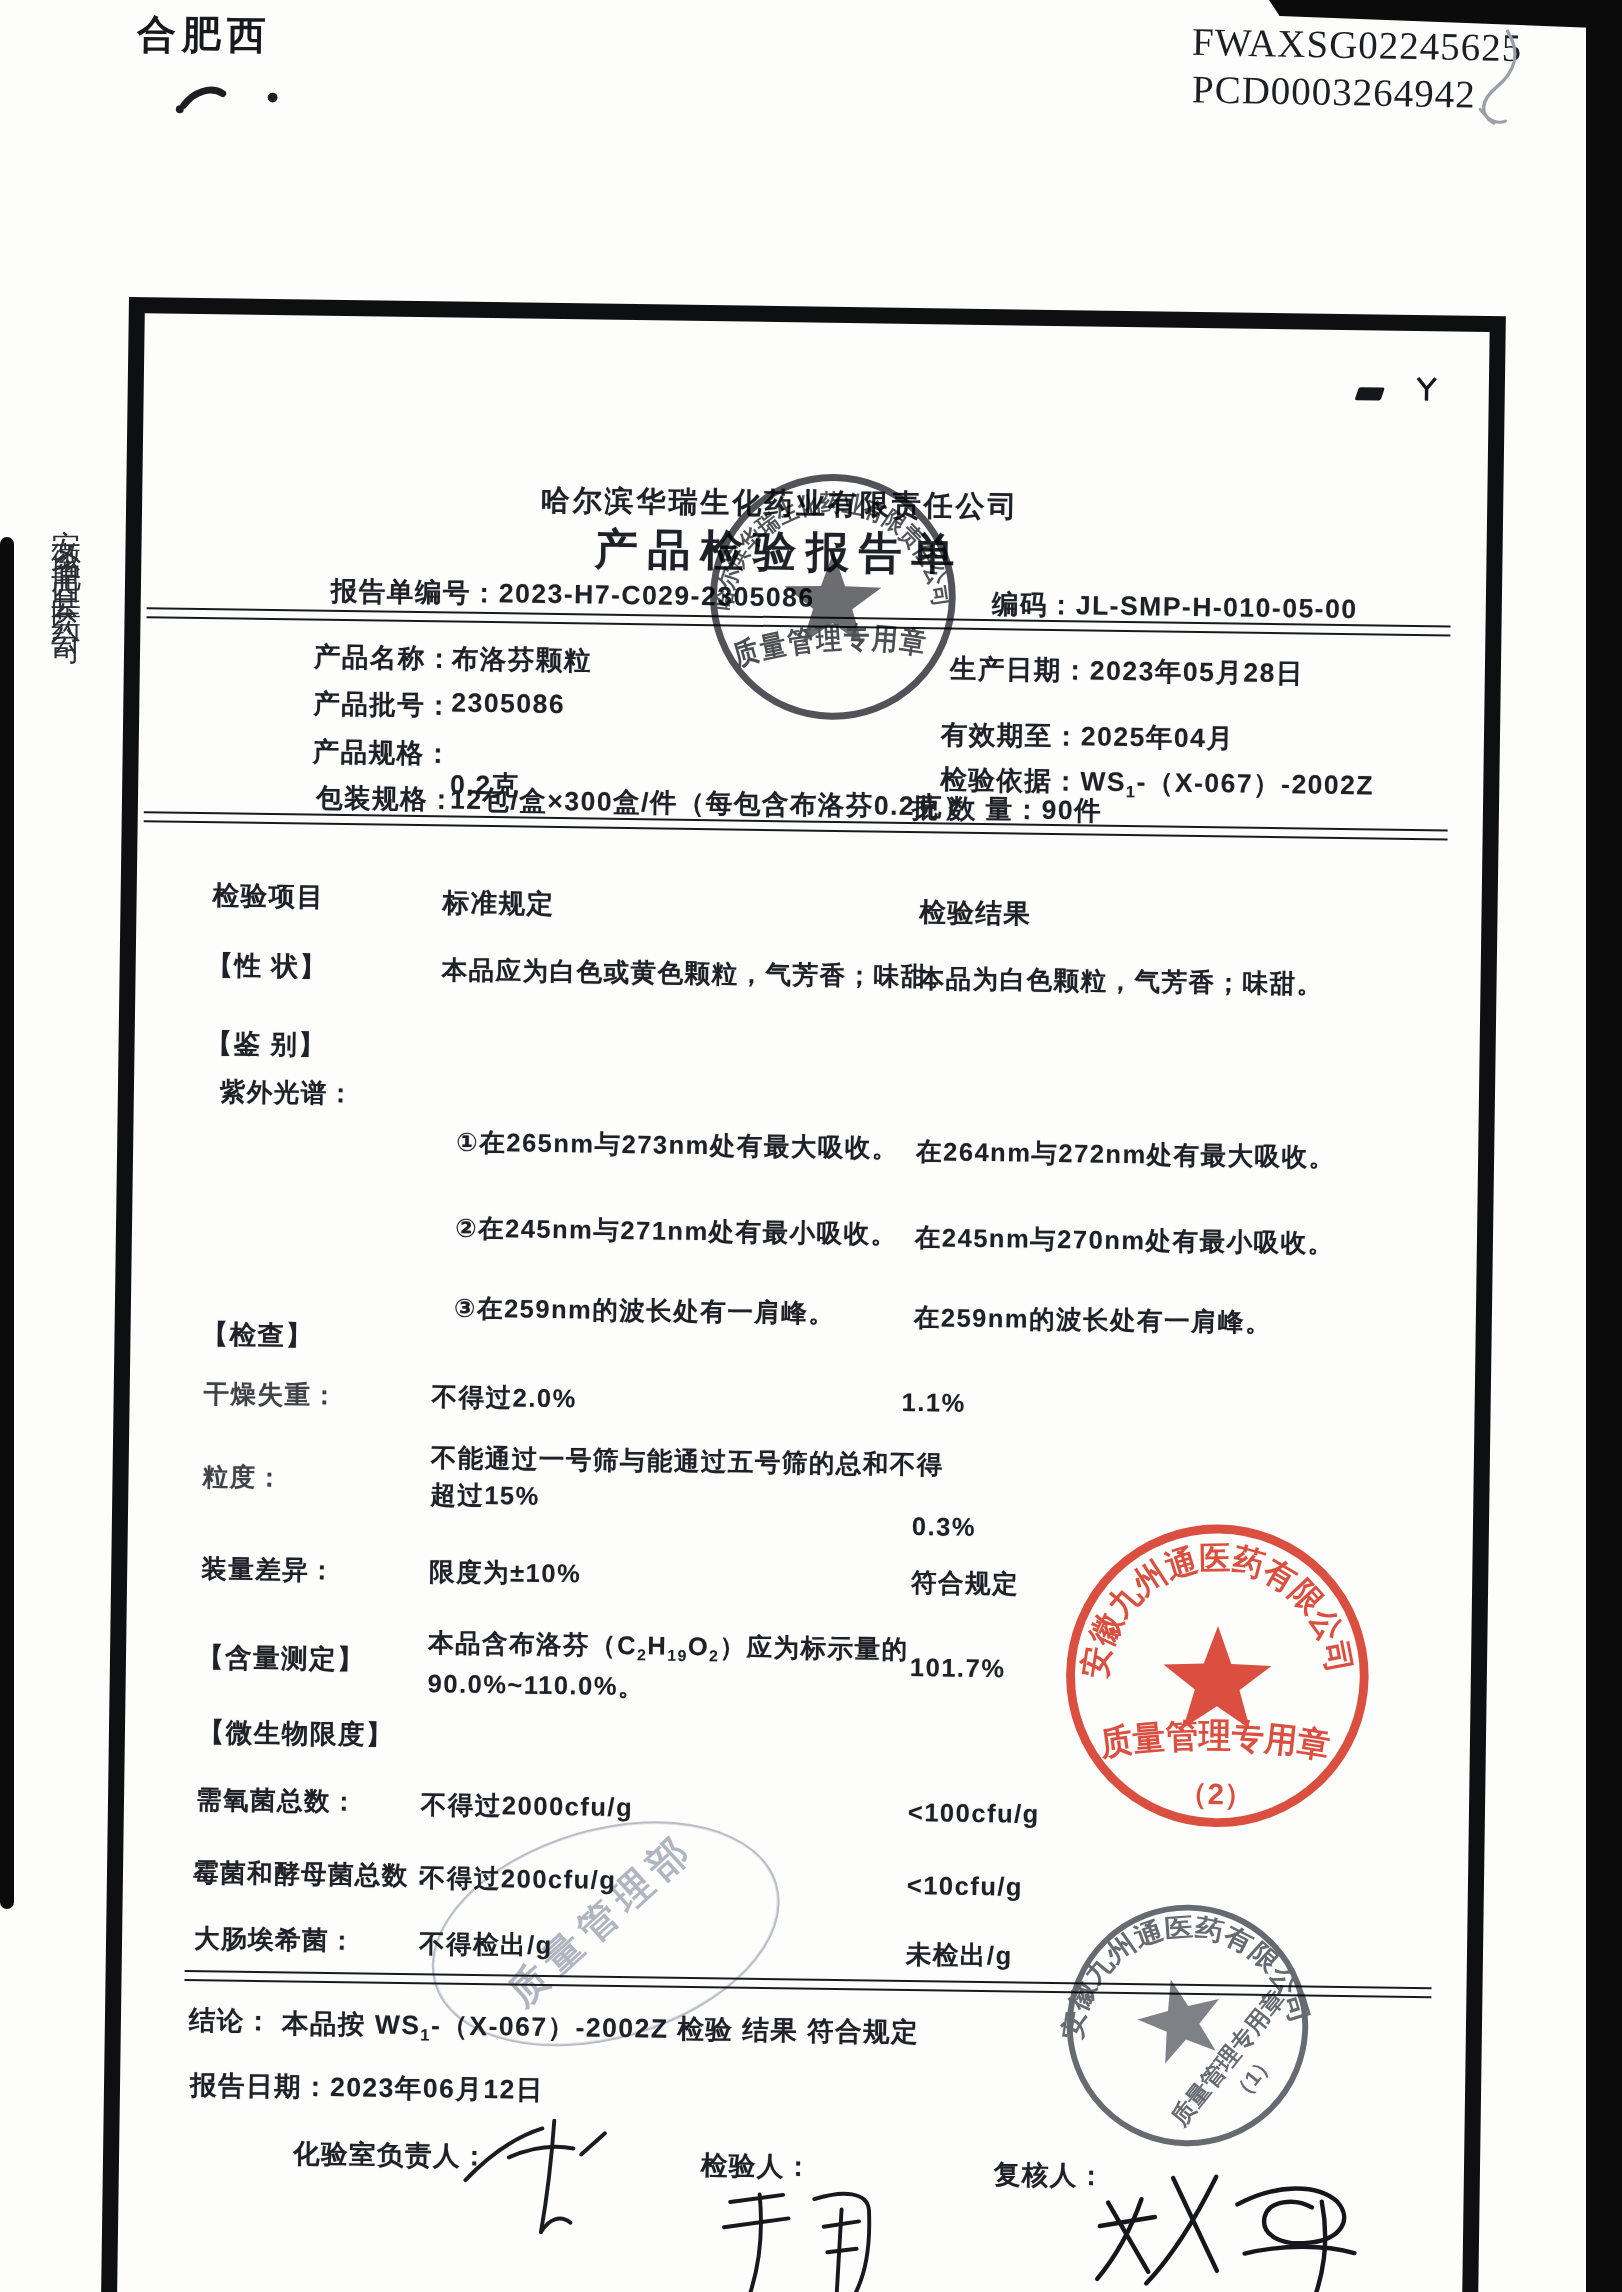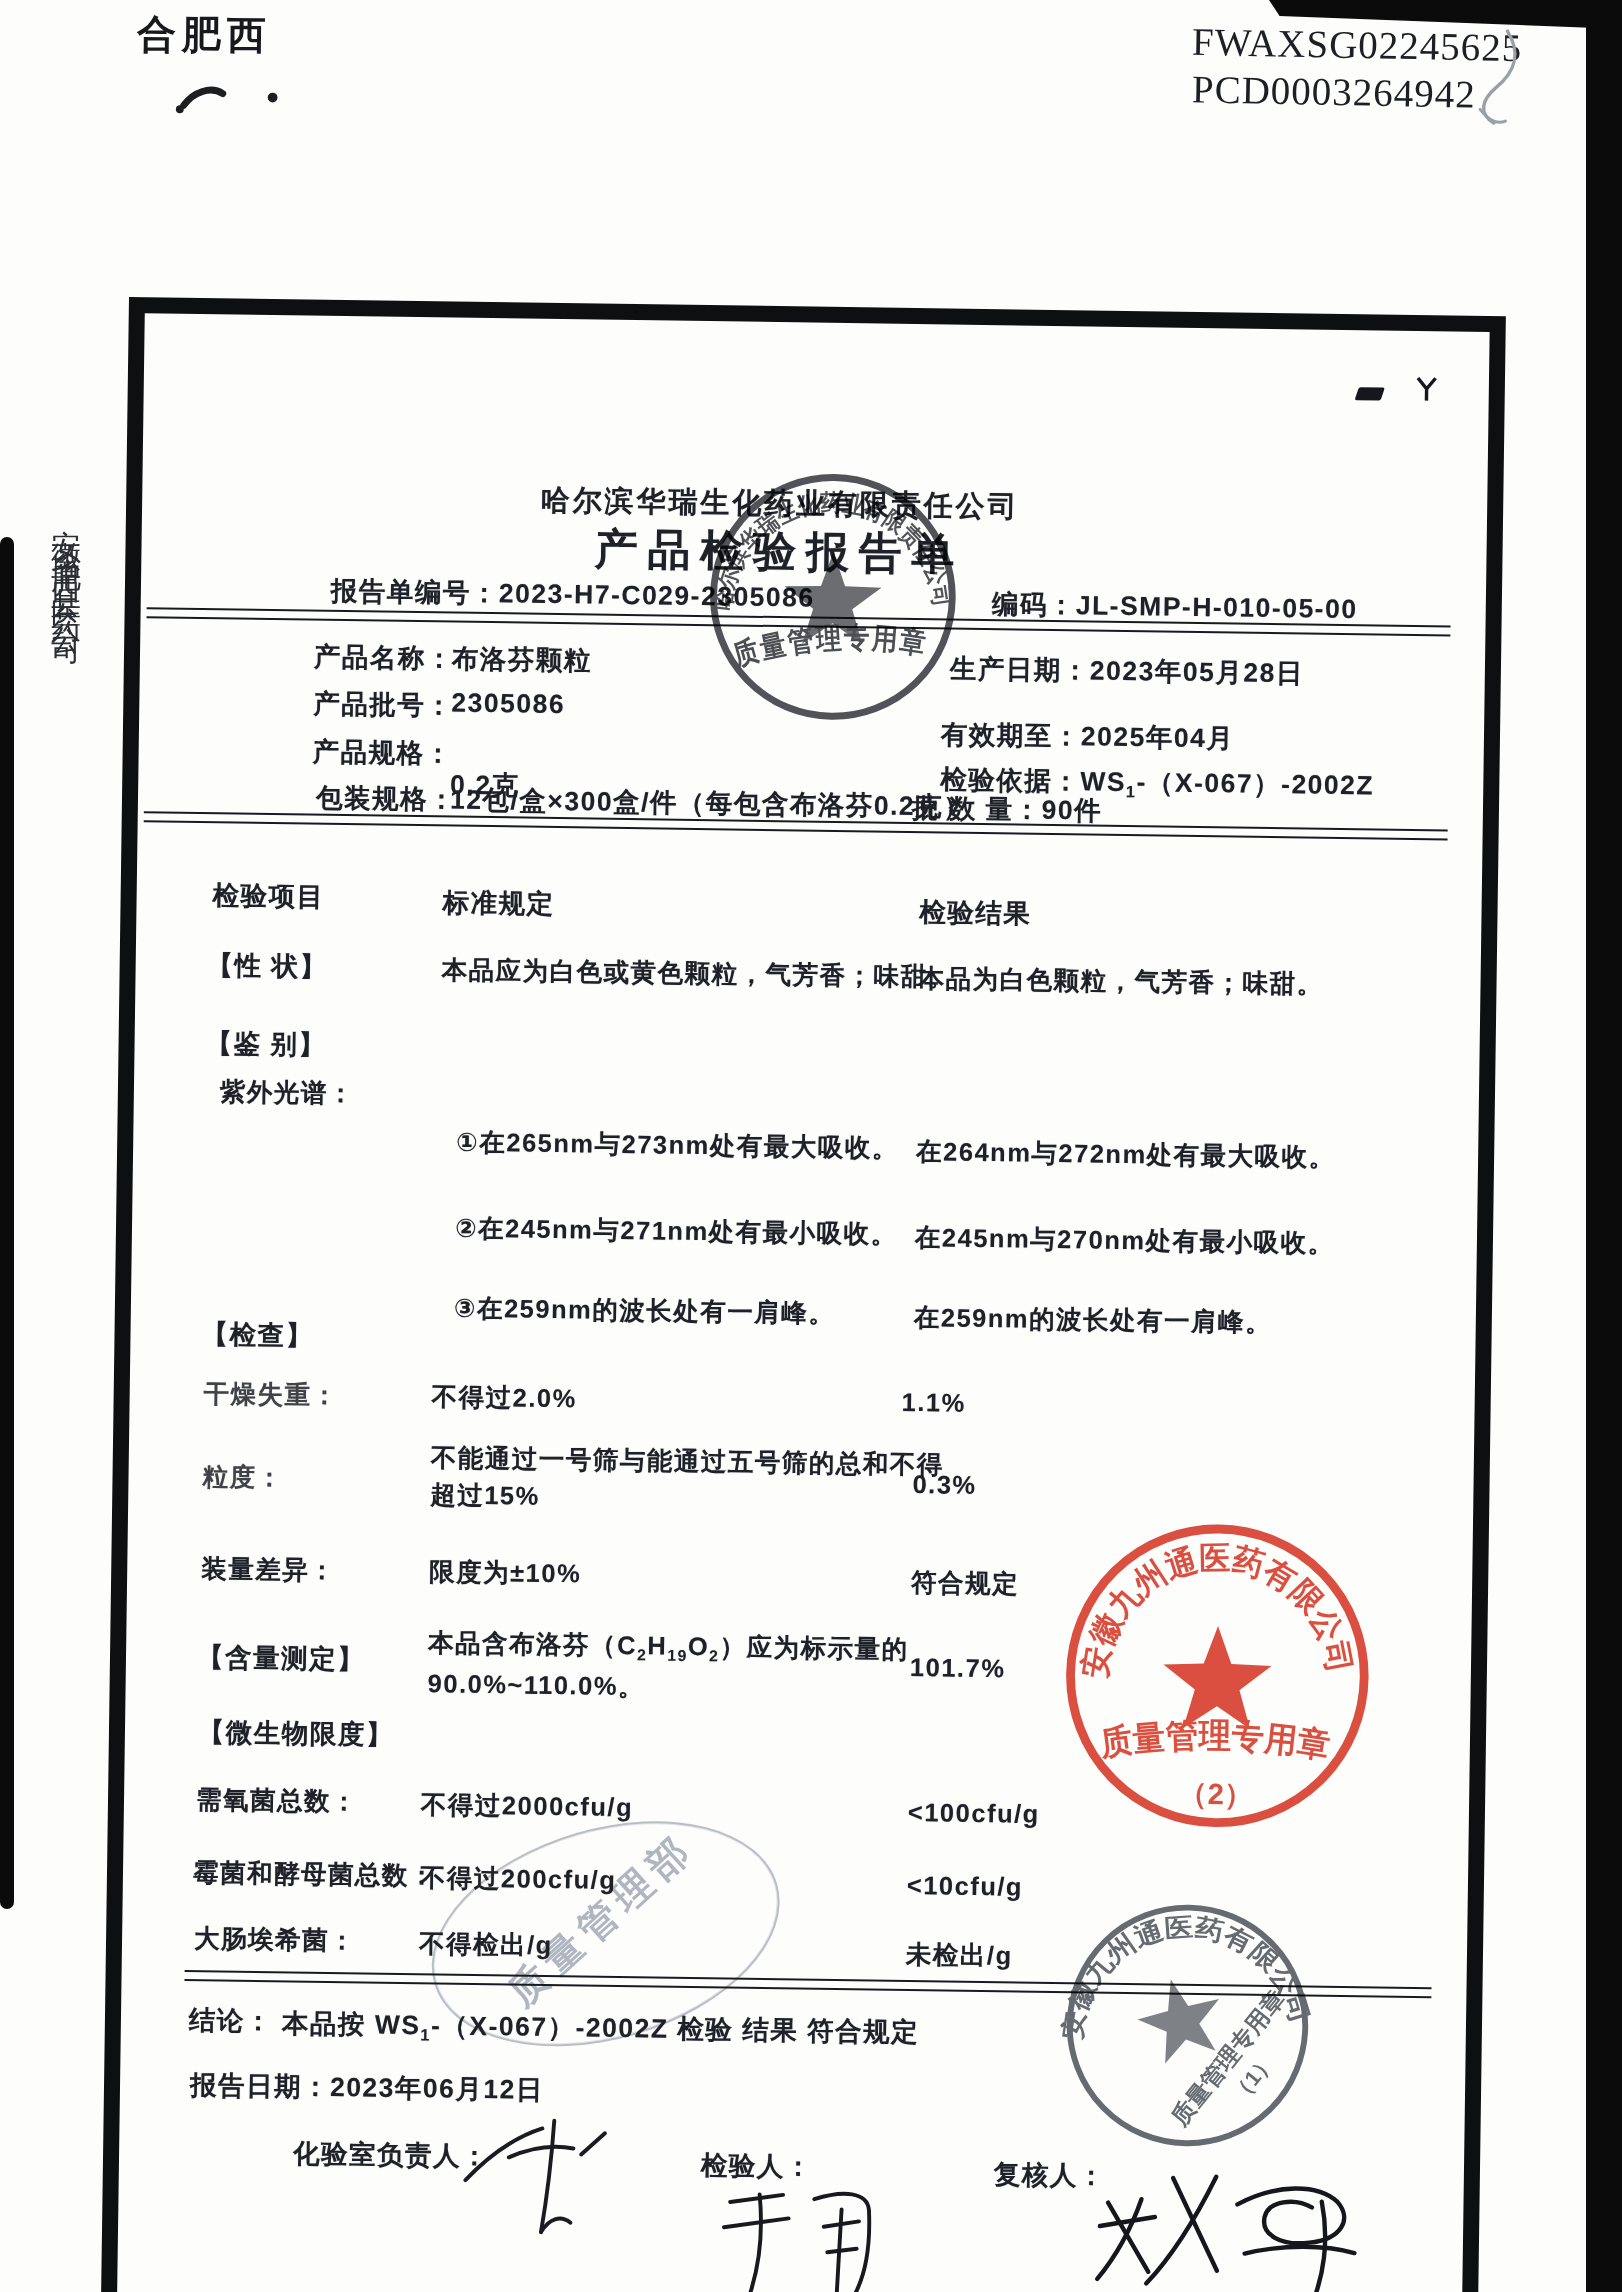--- a/index.html
+++ b/index.html
@@ -130,21 +130,21 @@
 
       <div class="t lbl" style="left:71px;top:1002px;">【检查】</div>
 
       <div class="t" style="left:74px;top:1062px;opacity:.85;">干燥失重：</div>
       <div class="t" style="left:302px;top:1062px;">不得过2.0%</div>
       <div class="t" style="left:772px;top:1064px;">1.1%</div>
 
       <div class="t" style="left:74px;top:1145px;opacity:.85;">粒度：</div>
       <div class="t" style="left:302px;top:1123px;">不能通过一号筛与能通过五号筛的总和不得</div>
       <div class="t" style="left:302px;top:1160px;">超过15%</div>
-      <div class="t" style="left:784px;top:1146px;text-align:center;">0.3%</div>
+      <div class="t" style="left:784px;top:1188px;text-align:center;">0.3%</div>
 
       <div class="t" style="left:74px;top:1237px;">装量差异：</div>
       <div class="t" style="left:302px;top:1237px;">限度为±10%</div>
       <div class="t" style="left:784px;top:1241px;">符合规定</div>
 
       <div class="t lbl" style="left:71px;top:1325px;">【含量测定】</div>
       <div class="t" style="left:302px;top:1308px;">
         <span>本品含布洛芬（</span><span>C</span><sub>2</sub><span>H</span><sub>19</sub><span>O</span><sub>2</sub><span>）应为标示量的</span>
       </div>
       <div class="t" style="left:302px;top:1349px;">90.0%~110.0%。</div>

